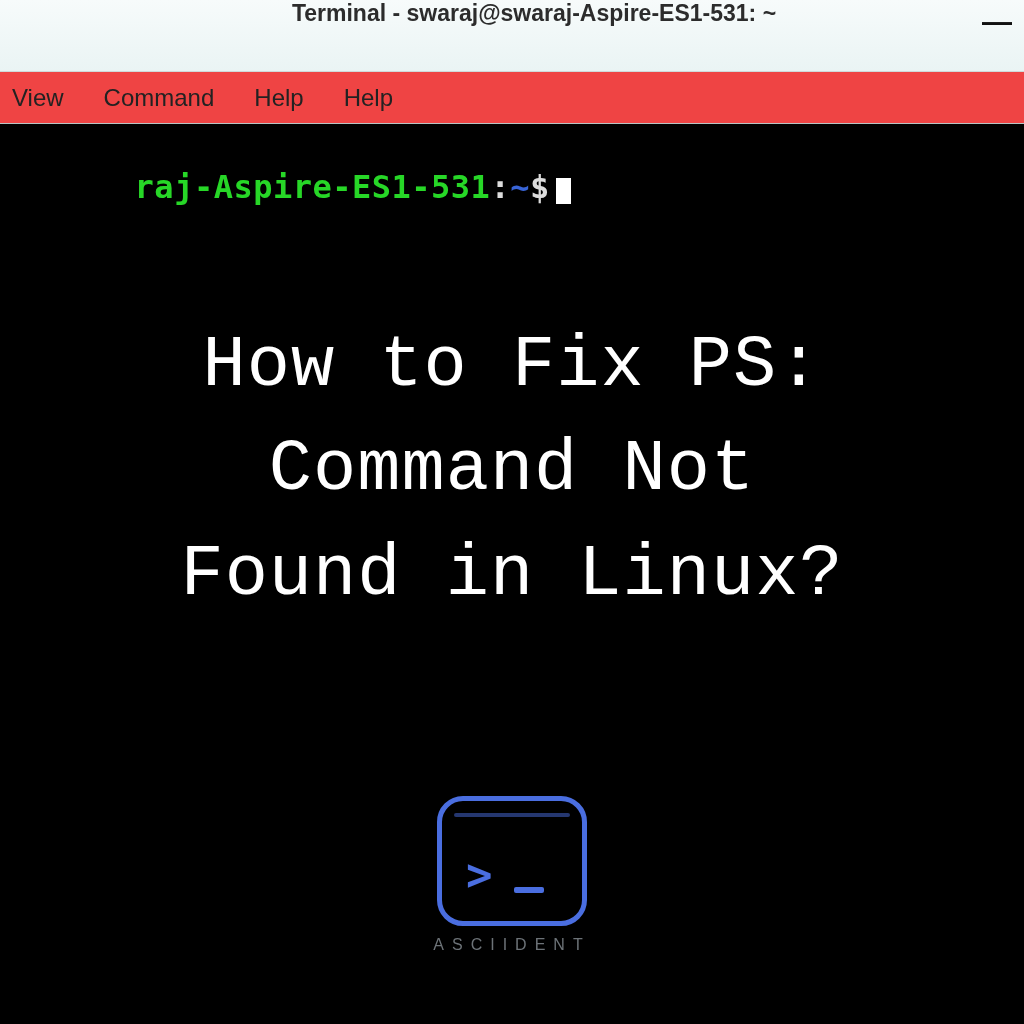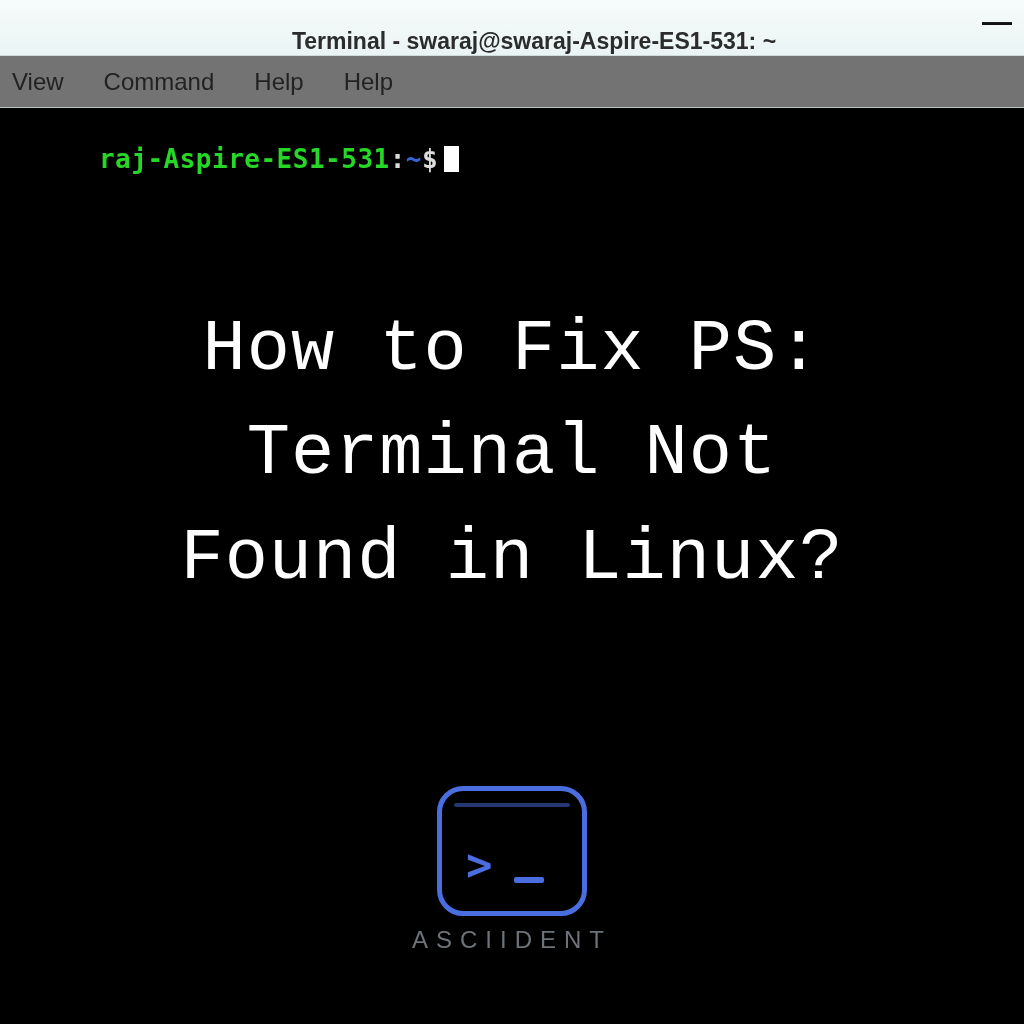--- a/index.html
+++ b/index.html
@@ -1,43 +1,43 @@
 <!DOCTYPE html>
 <html><head>
 <meta charset="utf-8">
 <style>
   * { margin: 0; padding: 0; box-sizing: border-box; }
   html, body { width: 1024px; height: 1024px; overflow: hidden; font-family: sans-serif; }
   .window { width: 1024px; height: 1024px; display: flex; flex-direction: column; }
   .titlebar {
     background: linear-gradient(#f7fbfb, #eaf4f4);
     border-bottom: 1px solid #cfdada;
-    height: 56px;
+    height: 72px;
     display: flex;
-    align-items: flex-end;
+    align-items: flex-start;
     justify-content: center;
     position: relative;
     padding-left: 44px;
   }
   .titlebar .title {
     font-weight: 700;
     font-size: 23px;
     color: #2c2c2c;
   }
   .titlebar .min {
     position: absolute;
     right: 12px;
     top: 22px;
     font-size: 30px;
     font-weight: 700;
     color: #111;
     line-height: 0;
   }
   .menubar {
-    background: #737373;
+    background: #ef4444;
     border-bottom: 1px solid #b8c5c5;
     height: 52px;
     display: flex;
     align-items: center;
     gap: 40px;
     padding: 0 12px;
   }
   .menubar .item {
     font-size: 24px;
     color: #222;
@@ -47,22 +47,22 @@
     flex: 1;
     background: #000;
     color: #fff;
     font-family: "DejaVu Sans Mono","Liberation Mono",Menlo,Consolas,monospace;
     position: relative;
     overflow: hidden;
   }
   .prompt-line {
     position: absolute;
     top: 6px;
-    left: 2px;
-    font-size: 26px;
+    left: 16px;
+    font-size: 32px;
     font-weight: 700;
     white-space: pre;
     letter-spacing: 0.5px;
   }
   .p-host { color: #27d727; }
   .p-sep  { color: #dcdcdc; }
   .p-path { color: #3864d6; font-weight: 700; }
   .p-doll { color: #dcdcdc; }
   .cursor {
     display: inline-block;
@@ -126,21 +126,21 @@
     position: absolute;
     left: 72px;
     top: 86px;
     width: 30px;
     height: 6px;
     background: #4a6ee0;
     border-radius: 2px;
   }
   .brand {
     color: #6d7378;
-    font-size: 24px;
+    font-size: 16px;
     letter-spacing: 8px;
     font-family: sans-serif;
   }
 </style>
 </head>
 <body>
 
 <div class="window">
 
   <div class="titlebar">
@@ -155,21 +155,21 @@
     <div class="item">Help</div>
   </div>
 
   <div class="terminal">
     <div class="prompt-line">
       <span class="p-host">raj-Aspire-ES1-531</span><span class="p-sep">:</span><span class="p-path">~</span><span class="p-doll">$</span><span class="cursor"></span>
     </div>
 
     <div class="overlay-text">
       <div>How to Fix PS:</div>
-      <div>Terminal Not</div>
+      <div>Command Not</div>
       <div>Found in Linux?</div>
     </div>
 
     <div class="logo-wrap">
       <div class="logo-box">
         <div class="logo-prompt">&gt;</div>
         <div class="logo-under"></div>
       </div>
       <div class="brand">ASCIIDENT</div>
     </div>

